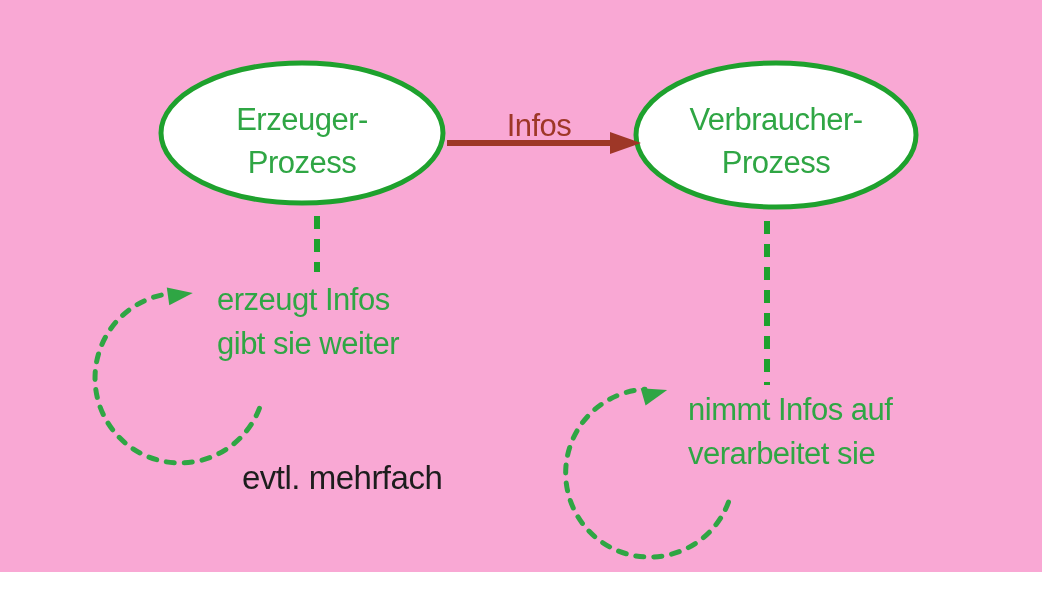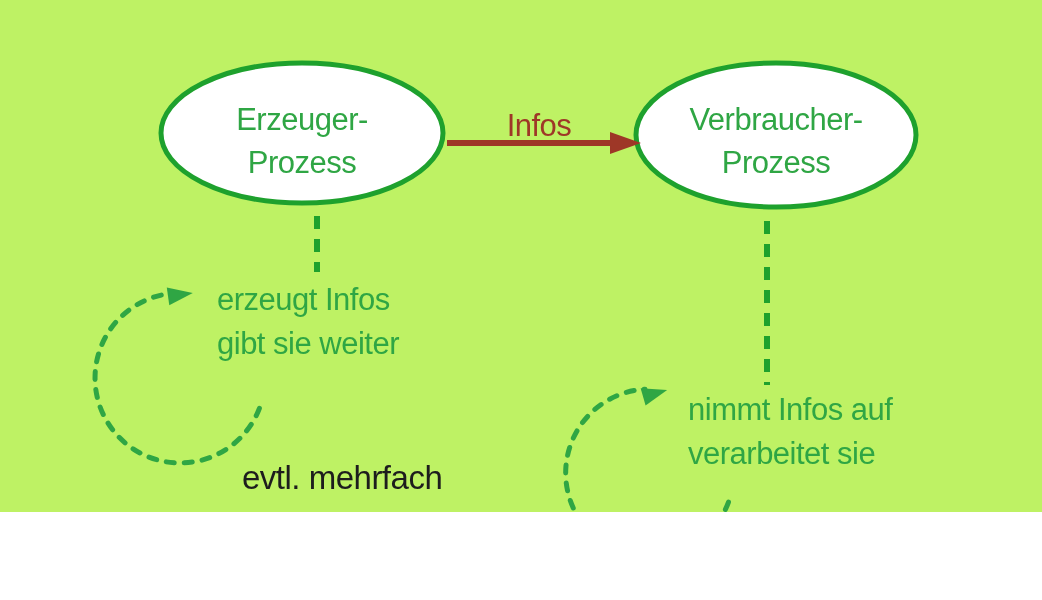--- a/index.html
+++ b/index.html
@@ -3,22 +3,22 @@
 <meta charset="utf-8">
 <style>
   html, body {
     margin: 0;
     padding: 0;
     background: #ffffff;
   }
   .stage {
     position: relative;
     width: 1042px;
-    height: 512px;
-    background: #bef264;
+    height: 572px;
+    background: #f9a8d4;
     overflow: hidden;
     font-family: "Liberation Sans", sans-serif;
   }
   svg text {
     font-family: "Liberation Sans", sans-serif;
   }
   .ellipse {
     fill: #ffffff;
     stroke: var(--green_stroke, #1ea12d);
     stroke-width: 5;

